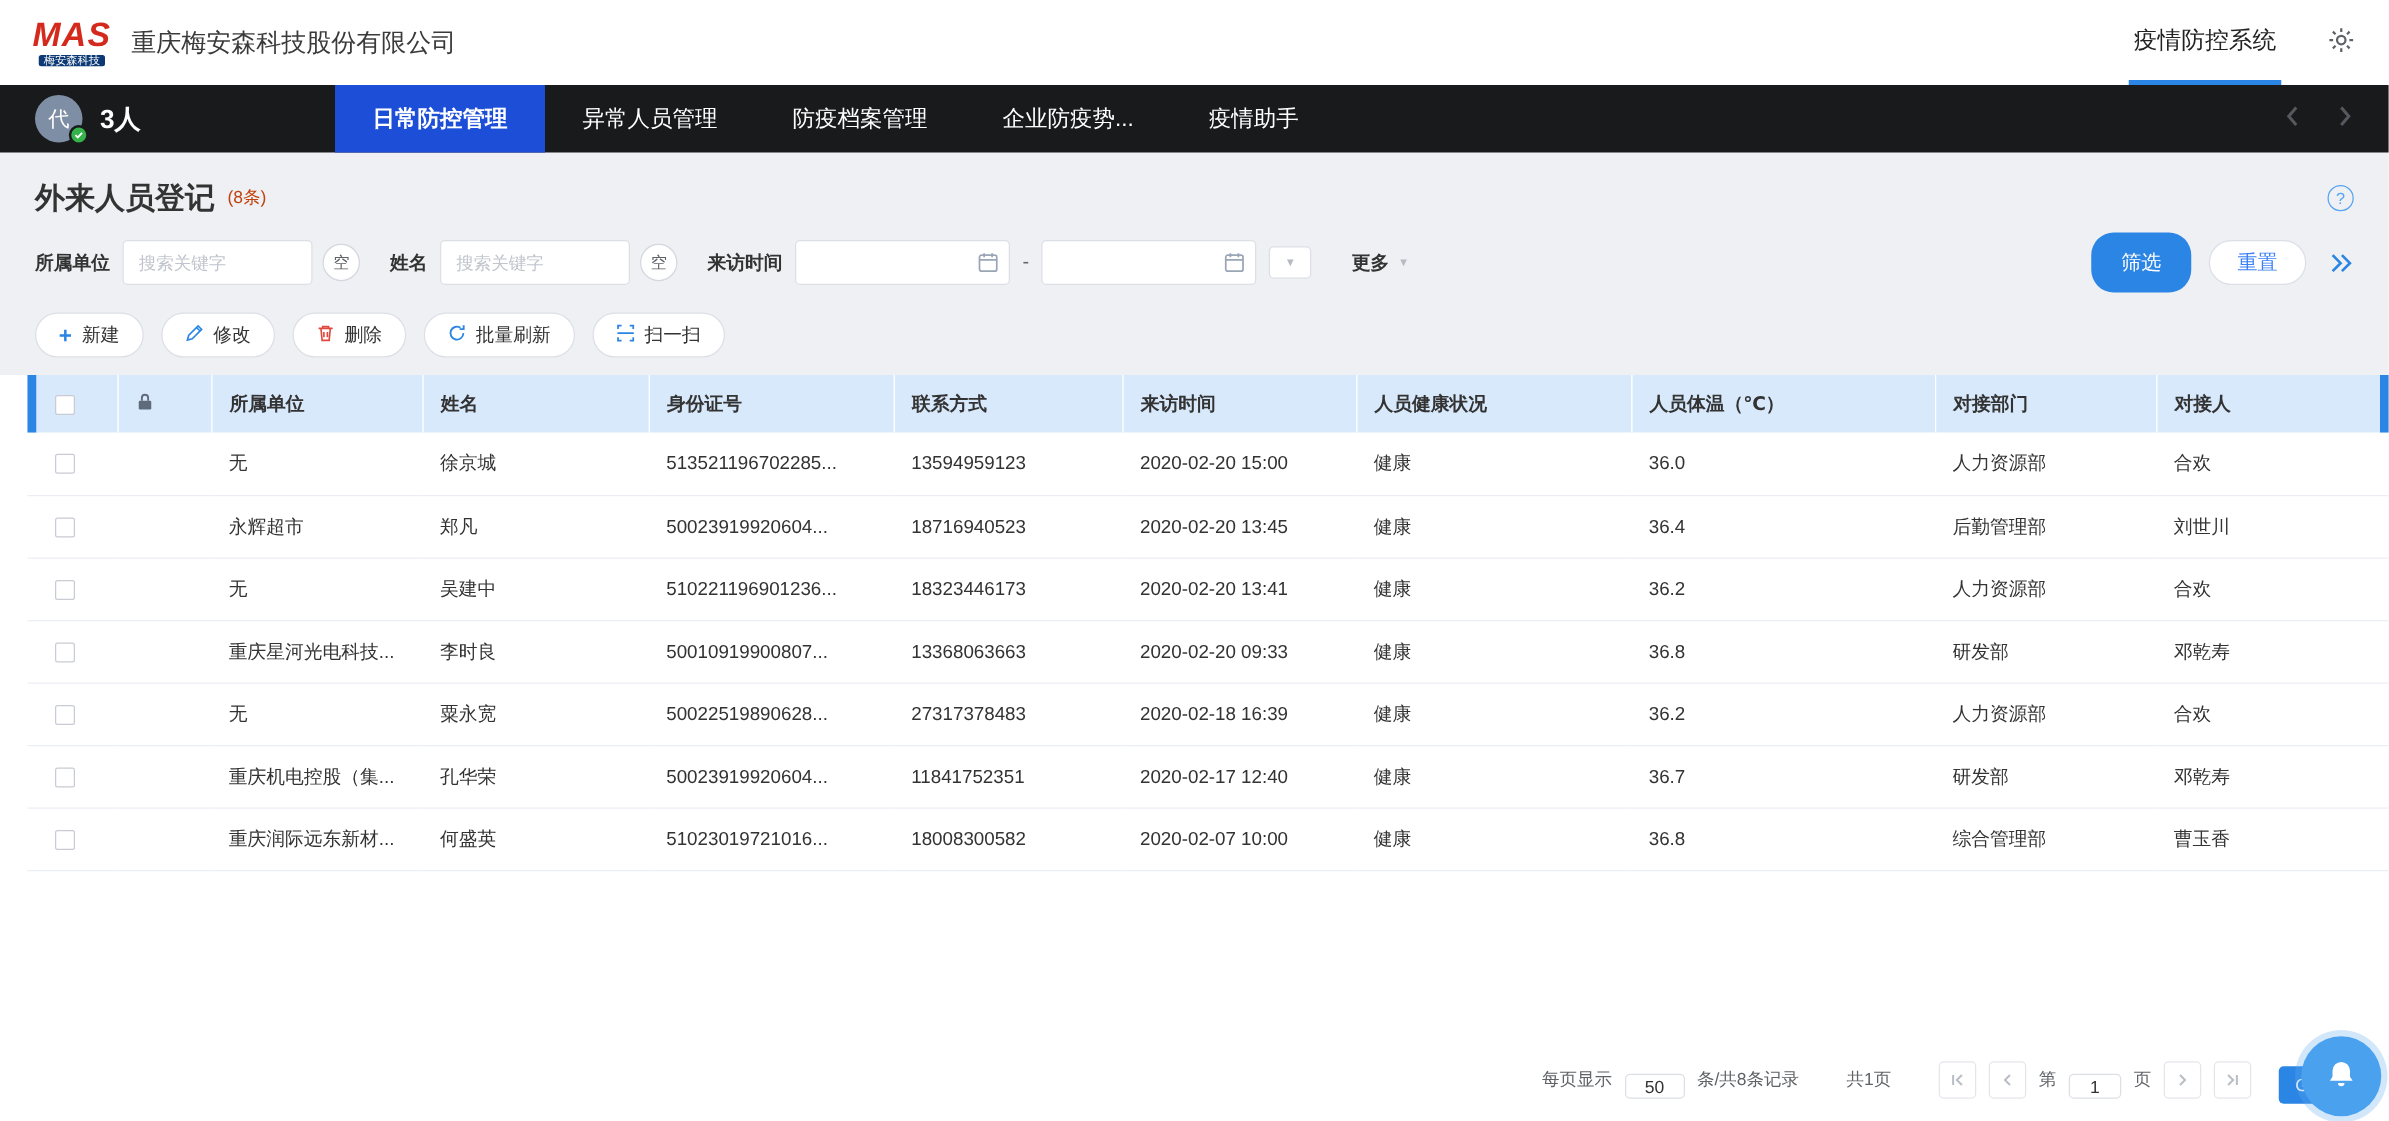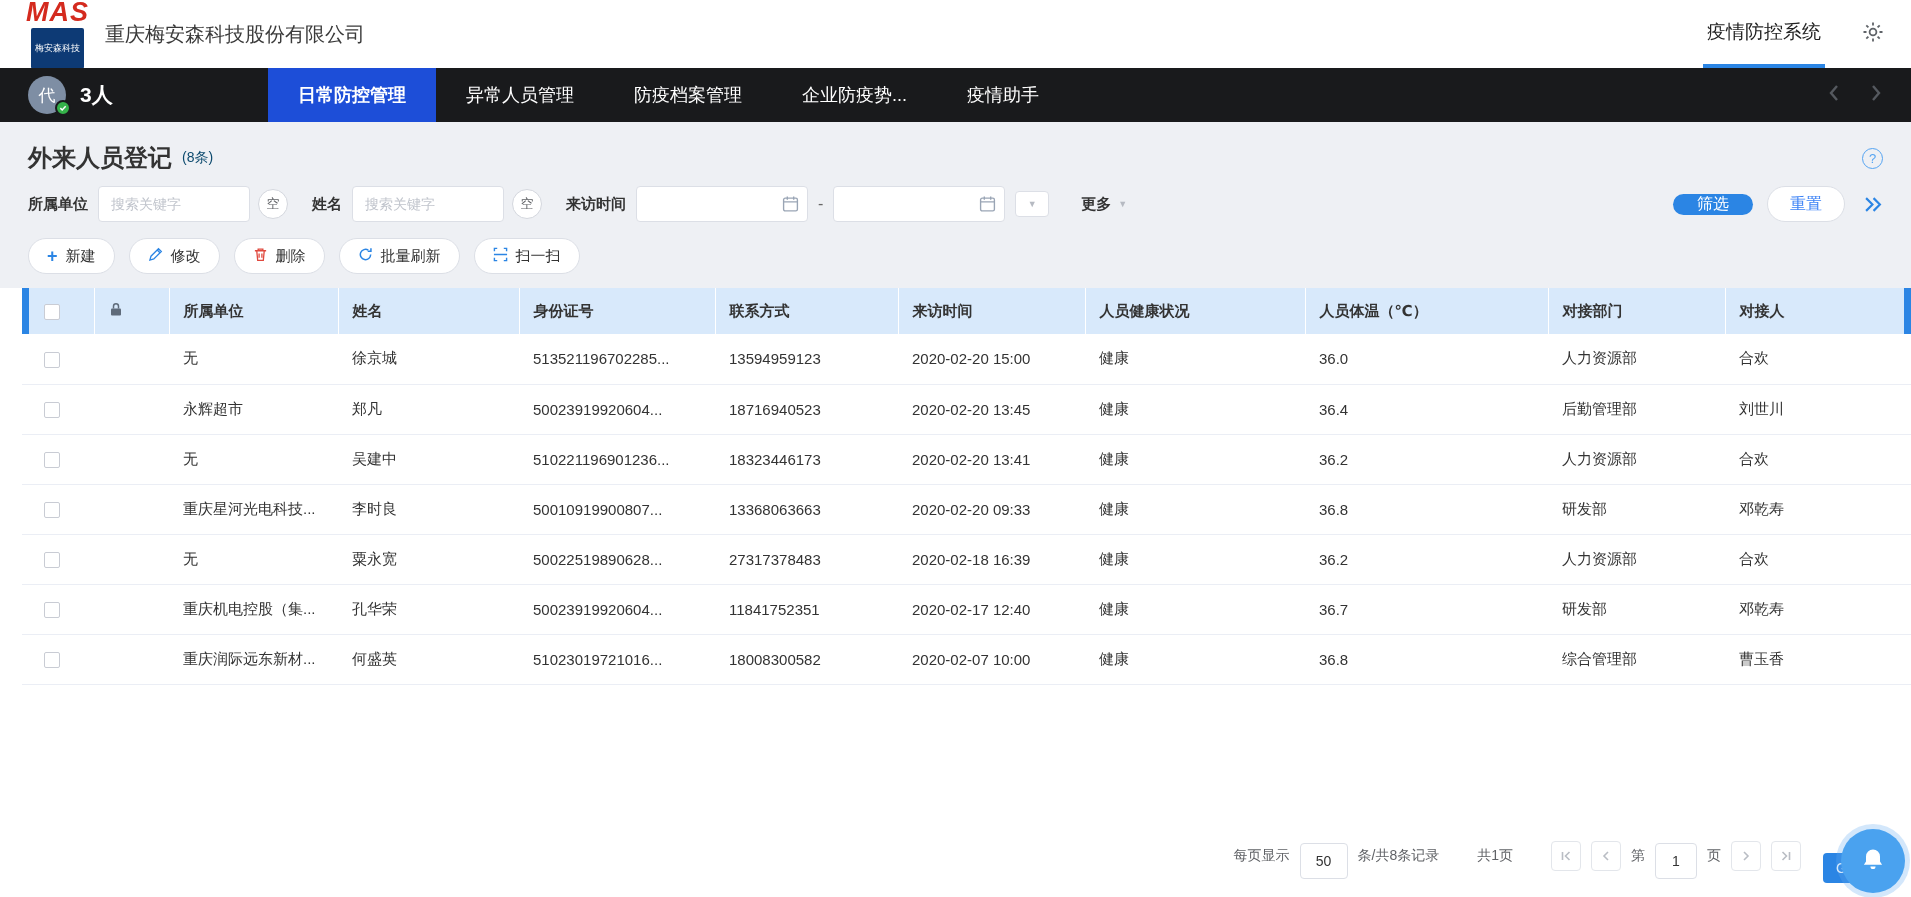--- a/index.html
+++ b/index.html
@@ -8,58 +8,58 @@
     width:1911px; height:897px; overflow:hidden;
     font-family:"Liberation Sans","DejaVu Sans",sans-serif;
     background:#eef0f4; color:#333;
   }
   .app { display:flex; flex-direction:column; height:897px; }
 
   
   .top-header { height:68px; background:#fff; display:flex; align-items:center; padding:0 26px; flex:0 0 auto; }
   .logo { display:flex; flex-direction:column; align-items:center; margin-right:16px; line-height:1; }
   .logo-main { color:#d42a1e; font-weight:bold; font-style:italic; font-size:27px; letter-spacing:1px; }
-  .logo-sub { background:#0d3a75; color:#fff; font-size:9px; padding:16px 4px; border-radius:2px; margin-top:2px; white-space:nowrap; }
+  .logo-sub { background:#0d3a75; color:#fff; font-size:9px; padding:0 4px; border-radius:2px; margin-top:2px; white-space:nowrap; }
   .company-name { font-size:20px; color:#3a3a3a; }
   .header-spacer { flex:1; }
   .system-tab { height:68px; display:flex; align-items:center; font-size:19px; color:#222; border-bottom:4px solid #2b85e4; padding:0 4px; cursor:pointer; }
   .gear-wrap { margin-left:36px; display:flex; align-items:center; cursor:pointer; }
 
   
   .nav { height:54px; background:#191a1c; display:flex; align-items:stretch; flex:0 0 auto; }
   .user-block { display:flex; align-items:center; gap:14px; padding:0 28px; width:268px; }
   .avatar { width:38px; height:38px; border-radius:50%; background:#7e8ea4; color:#fff; display:flex; align-items:center; justify-content:center; font-size:17px; position:relative; flex:0 0 auto; }
   .avatar-badge { position:absolute; bottom:-2px; right:-5px; width:16px; height:16px; border-radius:50%; background:#35b24a; border:2px solid #191a1c; display:flex; align-items:center; justify-content:center; }
   .user-count { color:#fff; font-size:21px; font-weight:bold; }
   .nav-tabs { display:flex; align-items:stretch; }
   .nav-tab { display:flex; align-items:center; padding:0 30px; color:#fff; font-size:18px; cursor:pointer; white-space:nowrap; }
   .nav-tab.active { background:#1d4ed8; font-weight:bold; }
   .nav-right { margin-left:auto; display:flex; align-items:center; gap:28px; padding-right:28px; }
 
   
   .content { flex:1; display:flex; flex-direction:column; min-height:0; }
   .title-row { display:flex; align-items:center; padding:20px 28px 4px; }
   .page-title { font-size:24px; font-weight:600; color:#333; }
-  .page-count { font-size:14px; color:#0c4a6e; margin-left:10px; }
+  .page-count { font-size:14px; color:#c2410c; margin-left:10px; }
   .help-circle { margin-left:auto; width:21px; height:21px; border-radius:50%; border:1px solid #55a4f2; color:#55a4f2; font-size:13px; display:flex; align-items:center; justify-content:center; cursor:pointer; }
 
   .filter-row { display:flex; align-items:center; padding:8px 28px 14px; }
   .f-label { font-size:15px; font-weight:600; color:#333; margin-right:10px; white-space:nowrap; }
   .text-input { width:152px; height:36px; border:1px solid #dcdfe6; border-radius:4px; background:#fff; padding:0 12px; font-size:14px; color:#333; outline:none; }
   .text-input::placeholder { color:#c0c4cc; }
   .empty-btn { width:30px; height:30px; border-radius:50%; border:1px solid #d4d7de; background:#fff; color:#606266; font-size:13px; margin:0 24px 0 8px; cursor:pointer; flex:0 0 auto; }
   .date-wrap { position:relative; }
   .date-input { width:172px; height:36px; border:1px solid #dcdfe6; border-radius:4px; background:#fff; padding:0 34px 0 12px; font-size:14px; outline:none; }
   .cal-icon { position:absolute; right:9px; top:50%; transform:translateY(-50%); pointer-events:none; display:flex; }
   .range-sep { margin:0 10px; color:#666; }
   .range-drop { width:34px; height:26px; border:1px solid #dcdfe6; border-radius:4px; background:#fff; margin-left:10px; display:flex; align-items:center; justify-content:center; color:#b6bac2; font-size:9px; cursor:pointer; }
   .more { margin-left:32px; font-size:15px; font-weight:600; color:#333; display:flex; align-items:center; gap:7px; cursor:pointer; }
   .caret-down { color:#b6bac2; font-size:9px; }
   .filter-actions { margin-left:auto; display:flex; align-items:center; gap:14px; }
-  .btn-filter { background:#2b85e4; color:#fff; border:none; border-radius:18px; height:21px; padding:0 24px; font-size:16px; cursor:pointer; }
+  .btn-filter { background:#2b85e4; color:#fff; border:none; border-radius:18px; height:48px; padding:0 24px; font-size:16px; cursor:pointer; }
   .btn-reset { background:#fff; color:#3b82f6; border:1px solid #dcdfe6; border-radius:18px; height:36px; padding:0 22px; font-size:16px; cursor:pointer; }
   .expand-chevrons { margin-left:4px; display:flex; cursor:pointer; }
 
   .toolbar-row { display:flex; gap:14px; padding:2px 28px 14px; }
   .tool-btn { display:inline-flex; align-items:center; gap:8px; background:#fff; border:1px solid #dcdfe6; border-radius:18px; height:36px; padding:0 18px; font-size:15px; color:#333; cursor:pointer; }
   .plus-glyph { color:#2b85e4; font-size:18px; font-weight:bold; line-height:1; }
 
   
   .table-card { background:#fff; flex:1; display:flex; flex-direction:column; min-height:0; position:relative; }
   .table-wrap { padding-left:22px; position:relative; }
@@ -68,21 +68,21 @@
   thead th:last-child { border-right:none; }
   tbody td { height:50px; border-bottom:1px solid #ebeef5; font-size:15px; color:#333; padding-left:14px; white-space:nowrap; overflow:hidden; }
   th.col-check, td.col-check { padding-left:22px; }
   input[type="checkbox"].cb { appearance:none; -webkit-appearance:none; width:16px; height:16px; border:1px solid #c9ccd4; border-radius:2px; background:#fff; margin:0; vertical-align:middle; cursor:pointer; }
   .frozen-strip { position:absolute; top:0; width:7px; height:46px; background:#2b85e4; }
   .frozen-strip.left { left:22px; }
   .frozen-strip.right { right:0; }
 
   
   .pagination { margin-top:auto; display:flex; align-items:center; justify-content:flex-end; gap:10px; padding:10px 110px 18px 0; font-size:14px; color:#606266; }
-  .pg-input { width:48px; height:36px; border:1px solid #dcdfe6; border-radius:4px; text-align:center; font-size:14px; color:#333; outline:none;margin-top:11px; }
+  .pg-input { width:48px; height:20px; border:1px solid #dcdfe6; border-radius:4px; text-align:center; font-size:14px; color:#333; outline:none;margin-top:11px; }
   .pg-btn { width:30px; height:30px; border:1px solid #e3e6eb; border-radius:4px; background:#fff; display:flex; align-items:center; justify-content:center; cursor:pointer; padding:0; }
   .pg-gap { width:18px; }
   .go-btn { position:absolute; right:40px; bottom:14px; width:48px; height:30px; background:#2b85e4; color:#fff; border:none; border-radius:4px; font-size:14px; cursor:pointer; z-index:1; }
 
   .fab { position:fixed; right:6px; bottom:4px; width:64px; height:64px; border-radius:50%; background:#4aa2ef; display:flex; align-items:center; justify-content:center; z-index:5; cursor:pointer; box-shadow:0 0 0 5px rgba(98,168,240,0.28); border:none; }
 </style>
 </head>
 <body>
 
 <div class="app">

